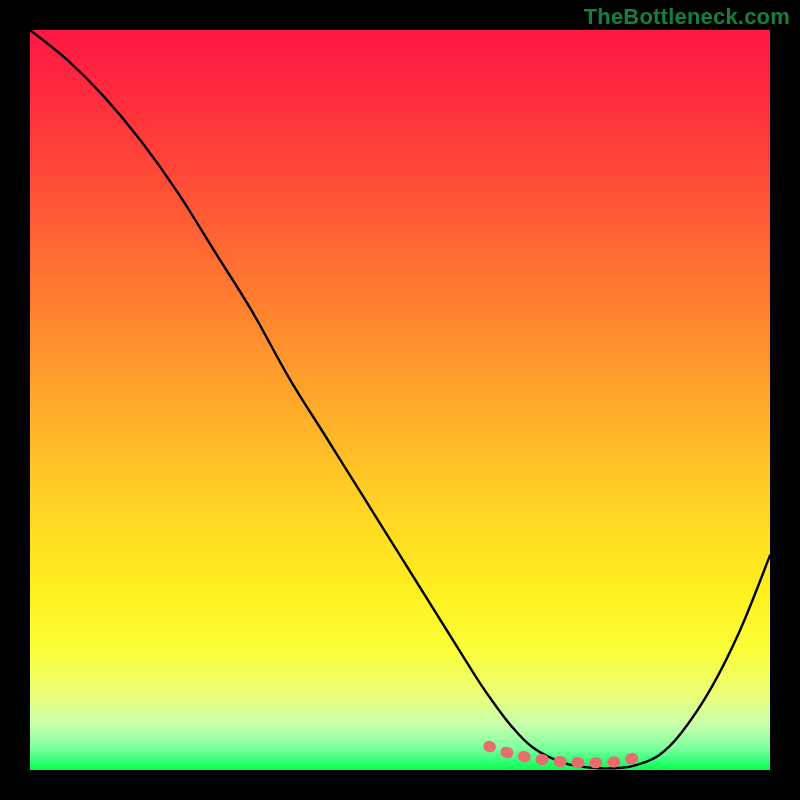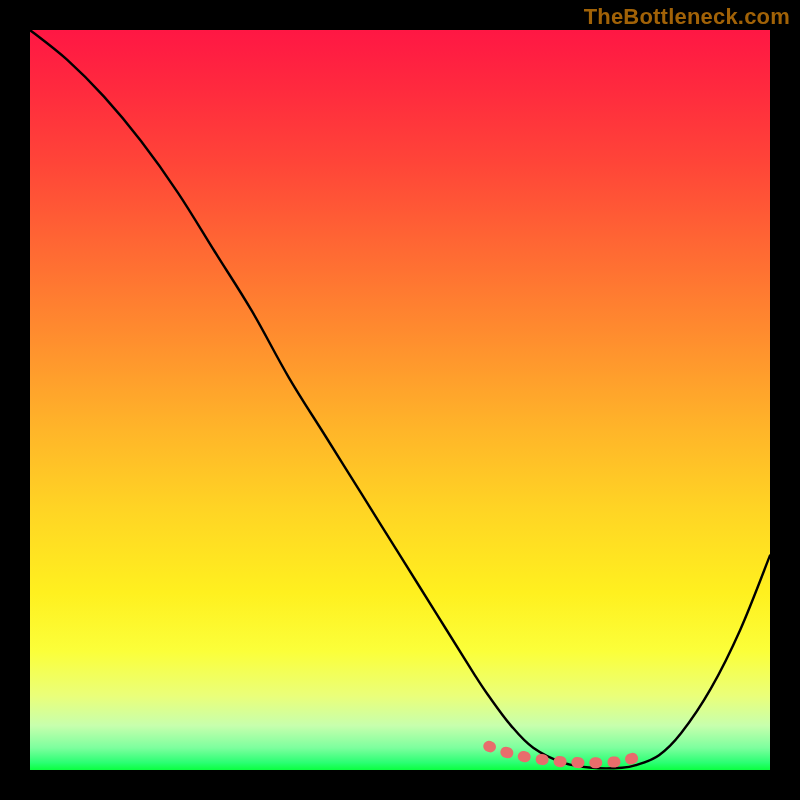--- a/index.html
+++ b/index.html
@@ -14,21 +14,21 @@
   .frame {
     position: relative;
     width: 800px;
     height: 800px;
     background: #000;
   }
   .watermark {
     position: absolute;
     top: 4px;
     right: 10px;
-    color: #a16207;
+    color: #15803d;
     font-size: 22px;
     font-weight: 600;
     letter-spacing: 0.2px;
     z-index: 10;
   }
   .plot-box {
     position: absolute;
     left: 30px;
     top: 30px;
     width: 740px;

